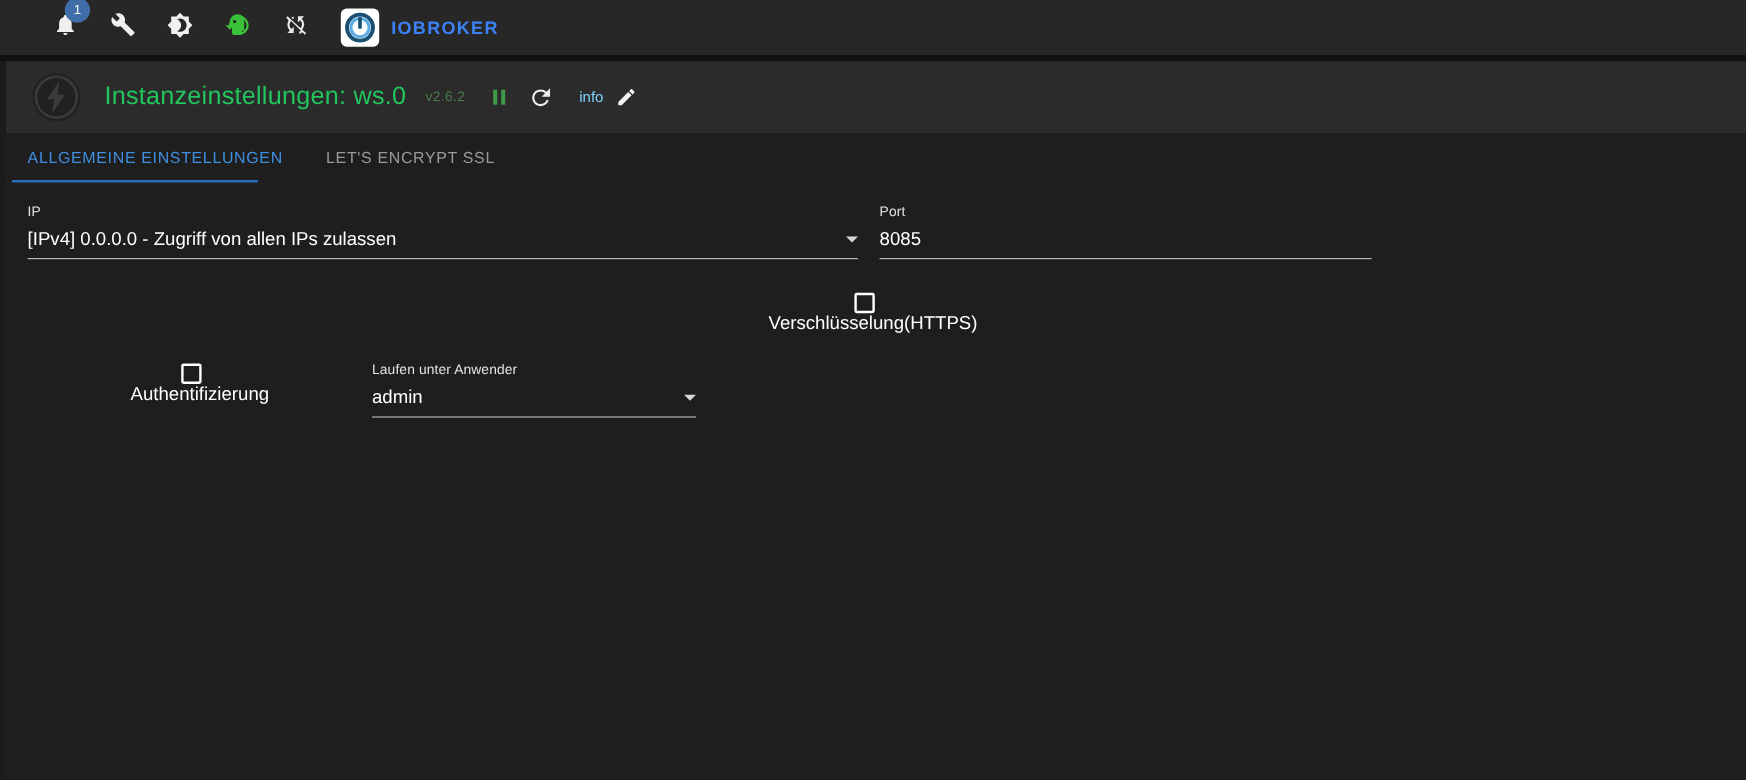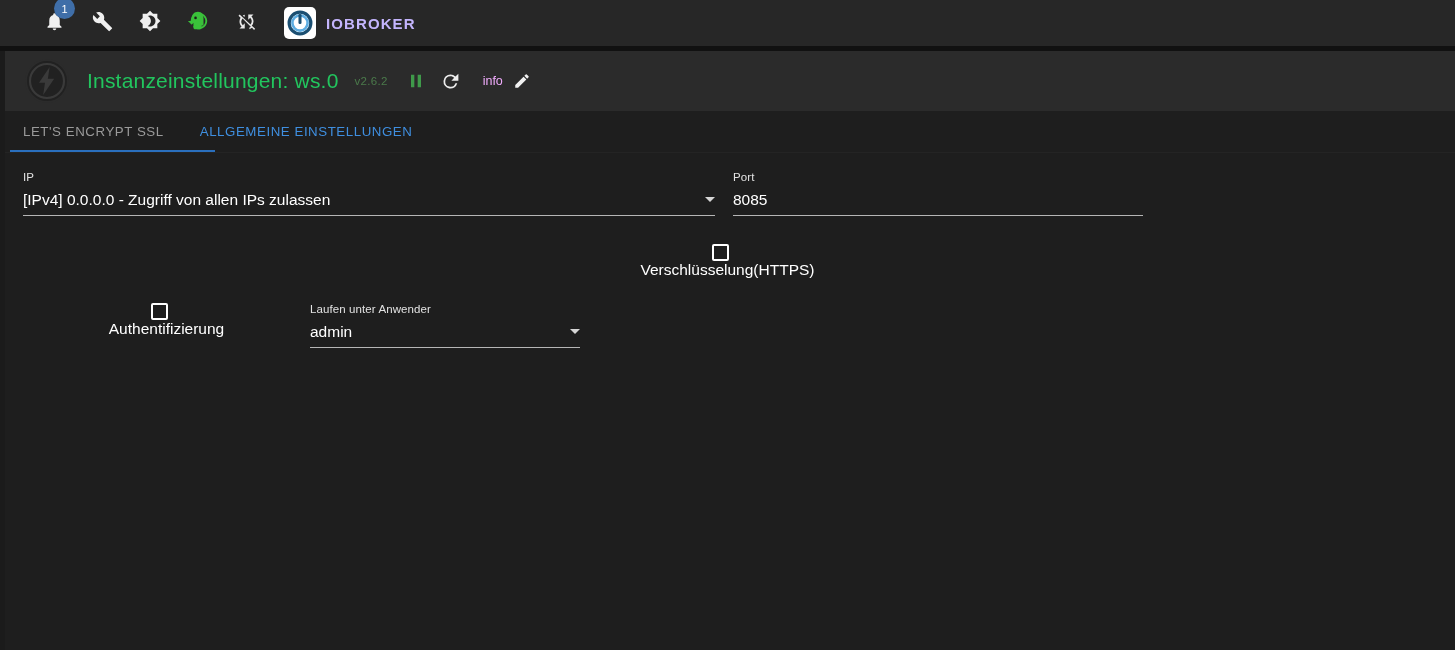--- a/index.html
+++ b/index.html
@@ -39,21 +39,21 @@
     z-index: 3;
   }
   .logo-box {
     width: 32px; height: 32px;
     background: #ffffff;
     border-radius: 5px;
     display: flex; align-items: center; justify-content: center;
     margin-left: 14px; margin-right: 10px;
   }
   .brand {
-    color: #c4b5fd;
+    color: #3b82f6;
     font-size: 15px;
     letter-spacing: 1.1px;
     font-weight: bold;
   }
 
   
   .gap {
     position: absolute; left: 0; top: 46px;
     width: 1455px; height: 5px;
     background: #111111;
@@ -86,21 +86,21 @@
     font-size: 11.5px;
     margin-left: 16px;
     letter-spacing: 0.3px;
   }
   .tb-btn {
     margin-left: 14px;
     display: flex; align-items: center; justify-content: center;
     cursor: pointer;
   }
   .info-text {
-    color: #f0abfc;
+    color: #7dd3fc;
     font-size: 12.5px;
     margin-left: 22px;
     cursor: pointer;
   }
 
   
   .content {
     position: absolute; left: 5px; top: 111px;
     width: 1450px; height: 539px;
     background: #1e1e1e;
@@ -275,22 +275,22 @@
   <div class="tb-btn" style="margin-left:10px;">
     <svg width="18" height="18" viewBox="0 0 24 24">
       <path fill="#f2f2f2" d="M3 17.25V21h3.75L17.81 9.94l-3.75-3.75L3 17.25zM20.71 7.04a1 1 0 0 0 0-1.41l-2.34-2.34a1 1 0 0 0-1.41 0l-1.83 1.83 3.75 3.75 1.83-1.83z"></path>
     </svg>
   </div>
 </div>
 
 <div class="content">
 
   <div class="tabs">
+    <div class="tab active">ALLGEMEINE EINSTELLUNGEN</div>
     <div class="tab">LET'S ENCRYPT SSL</div>
-    <div class="tab active">ALLGEMEINE EINSTELLUNGEN</div>
     <div class="tab-underline"></div>
   </div>
 
   <div class="form">
 
     <div class="row">
       <div class="field" style="width:692px;">
         <span class="field-label">IP</span>
         <div class="field-value">
           <span>[IPv4] 0.0.0.0 - Zugriff von allen IPs zulassen</span>

